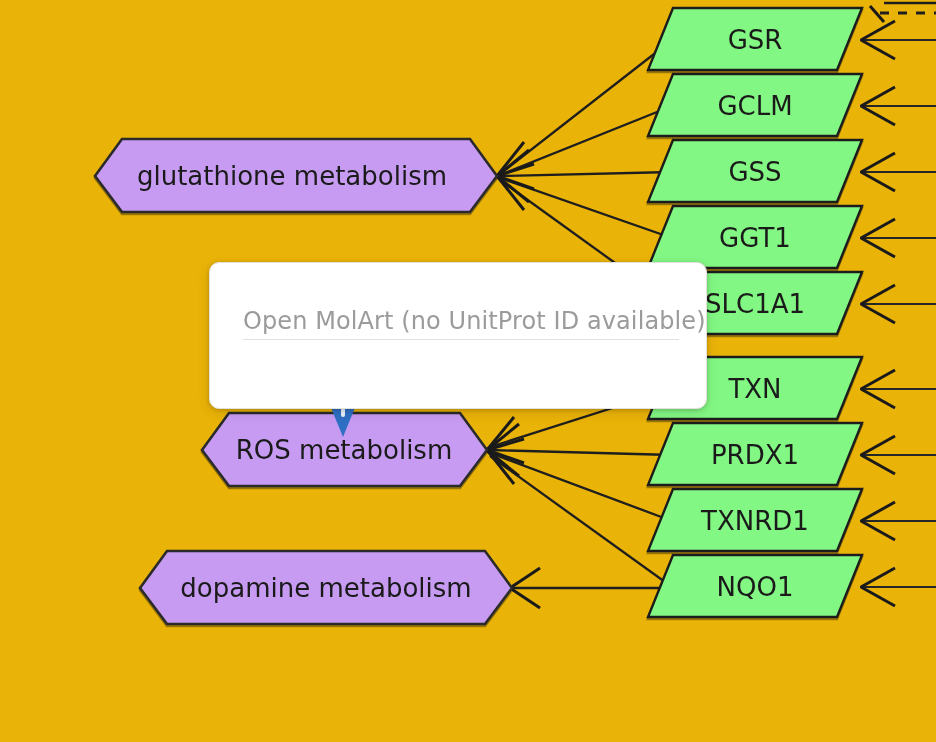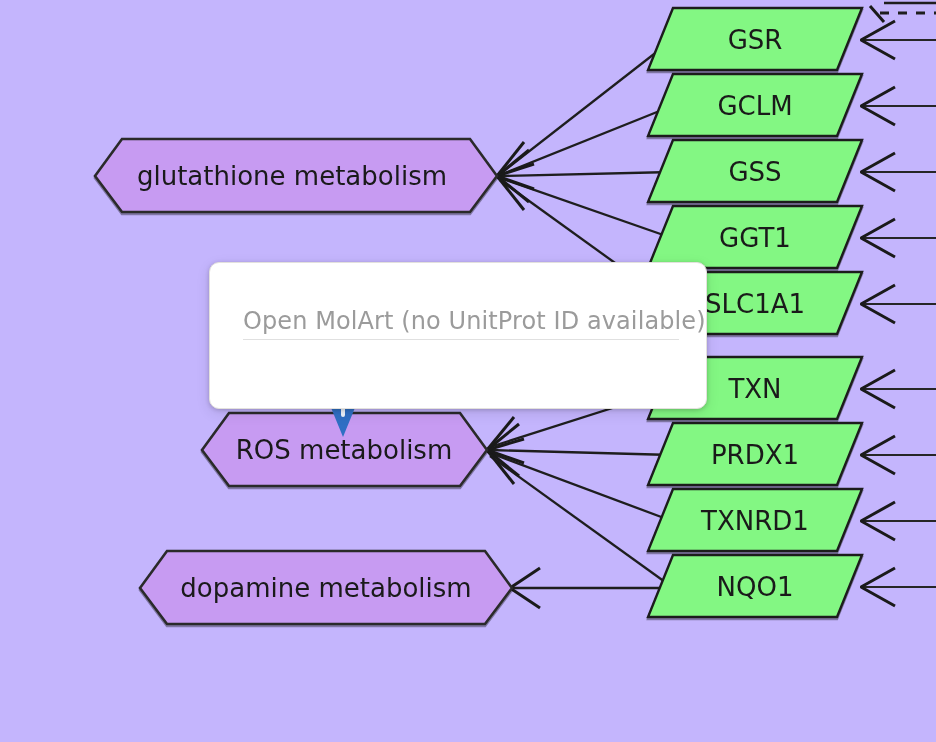--- a/index.html
+++ b/index.html
@@ -9,21 +9,21 @@
     width: 936px;
     height: 742px;
     overflow: hidden;
     font-family: "DejaVu Sans", sans-serif;
   }
 
   #canvas-root {
     position: relative;
     width: 936px;
     height: 742px;
-    background: #c4b5fd;
+    background: #eab308;
     overflow: hidden;
   }
 
   #graph-svg {
     position: absolute;
     left: 0;
     top: 0;
     width: 936px;
     height: 742px;
   }

